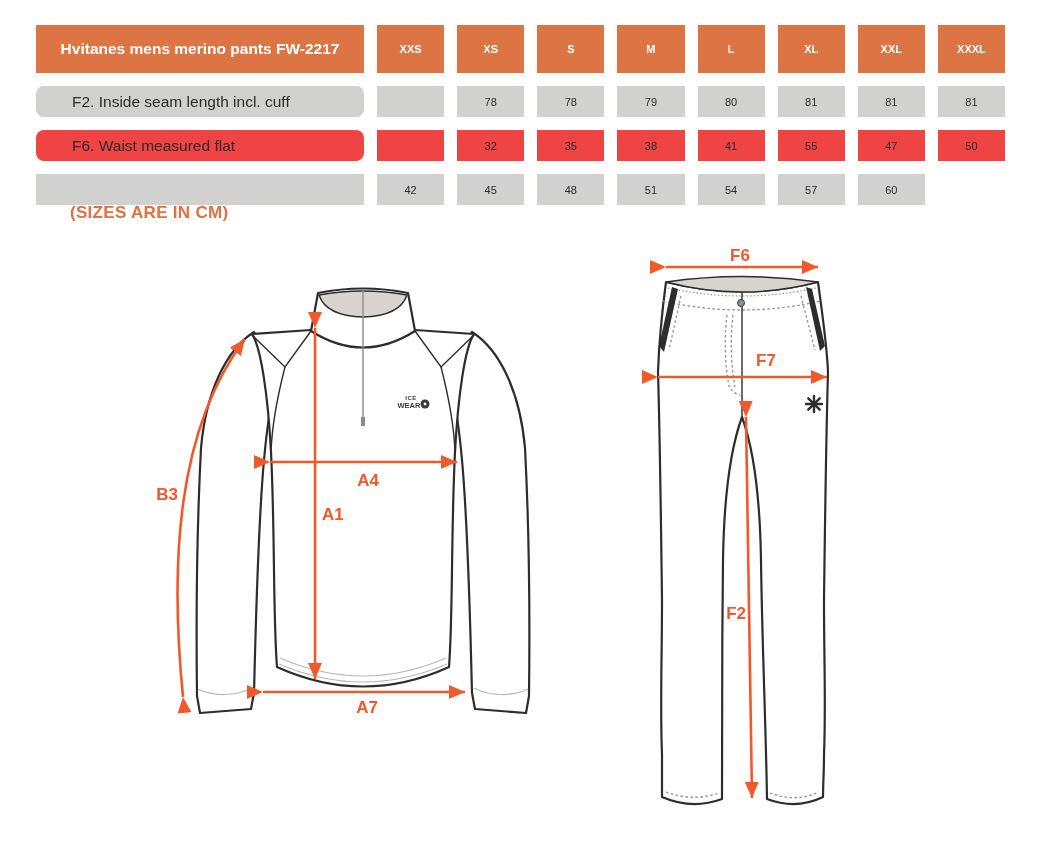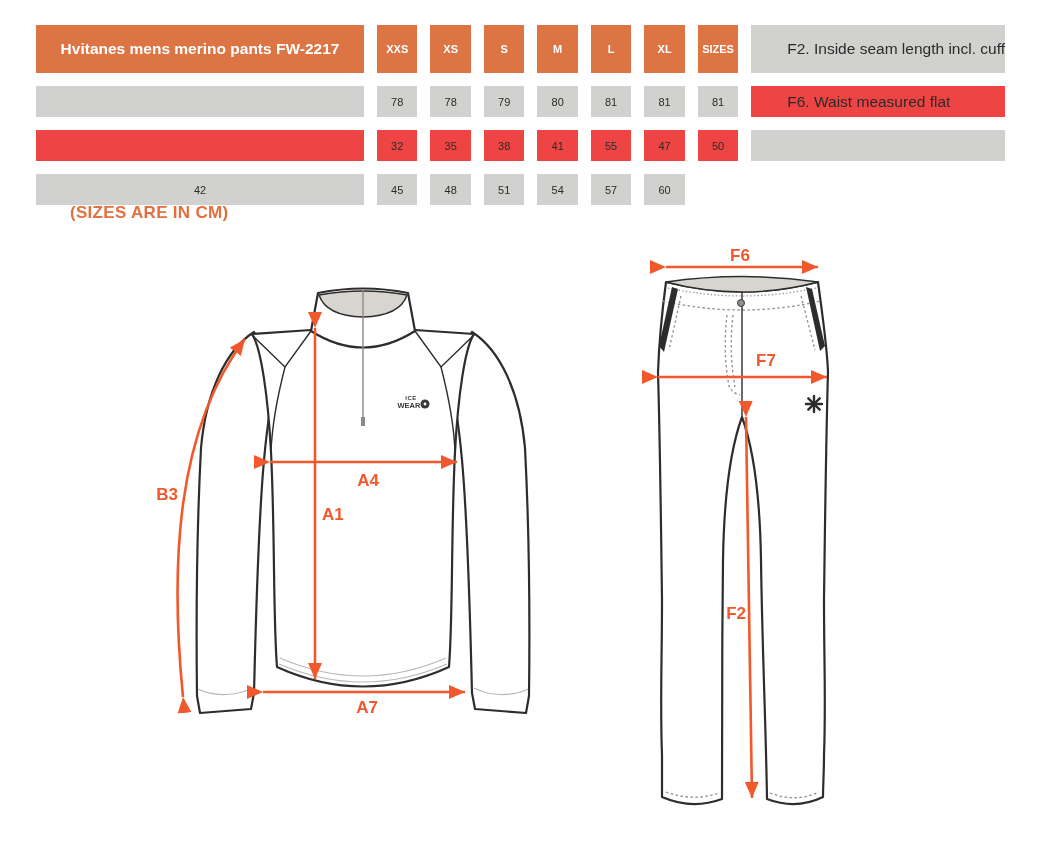--- a/index.html
+++ b/index.html
@@ -18,21 +18,21 @@
   }
   .cell {
     display:flex; align-items:center; justify-content:center;
     font-size:11px; color:#2b2b2b; white-space:nowrap;
   }
   .cell.head {
     background:#DC7444; color:#ffffff; font-weight:700;
   }
   .cell.title { font-size:15.5px; }
   .cell.label {
-    justify-content:flex-start; padding-left:36px; font-size:15.5px;
+    justify-content:flex-start; padding-left:36px; font-size:15.5px;border-radius:8px;
   }
   .r-dark  { background:#D1D1CF; }
   .r-light { background:#ef4444; }
 
   .caption {
     position:absolute; left:70px; top:203px;
     font-size:17px; font-weight:700; letter-spacing:.3px; color:#E2703E;
   }
 
   
@@ -59,21 +59,22 @@
 
 <div class="size-table">
 
   <div class="cell head title">Hvitanes mens merino pants FW-2217</div>
   <div class="cell head">XXS</div>
   <div class="cell head">XS</div>
   <div class="cell head">S</div>
   <div class="cell head">M</div>
   <div class="cell head">L</div>
   <div class="cell head">XL</div>
-  <div class="cell head">SIZES</div>
+  <div class="cell head">XXL</div>
+  <div class="cell head">XXXL</div>
 
   <div class="cell label r-dark">F2. Inside seam length incl. cuff</div>
   <div class="cell r-dark"></div>
   <div class="cell r-dark">78</div>
   <div class="cell r-dark">78</div>
   <div class="cell r-dark">79</div>
   <div class="cell r-dark">80</div>
   <div class="cell r-dark">81</div>
   <div class="cell r-dark">81</div>
   <div class="cell r-dark">81</div>

